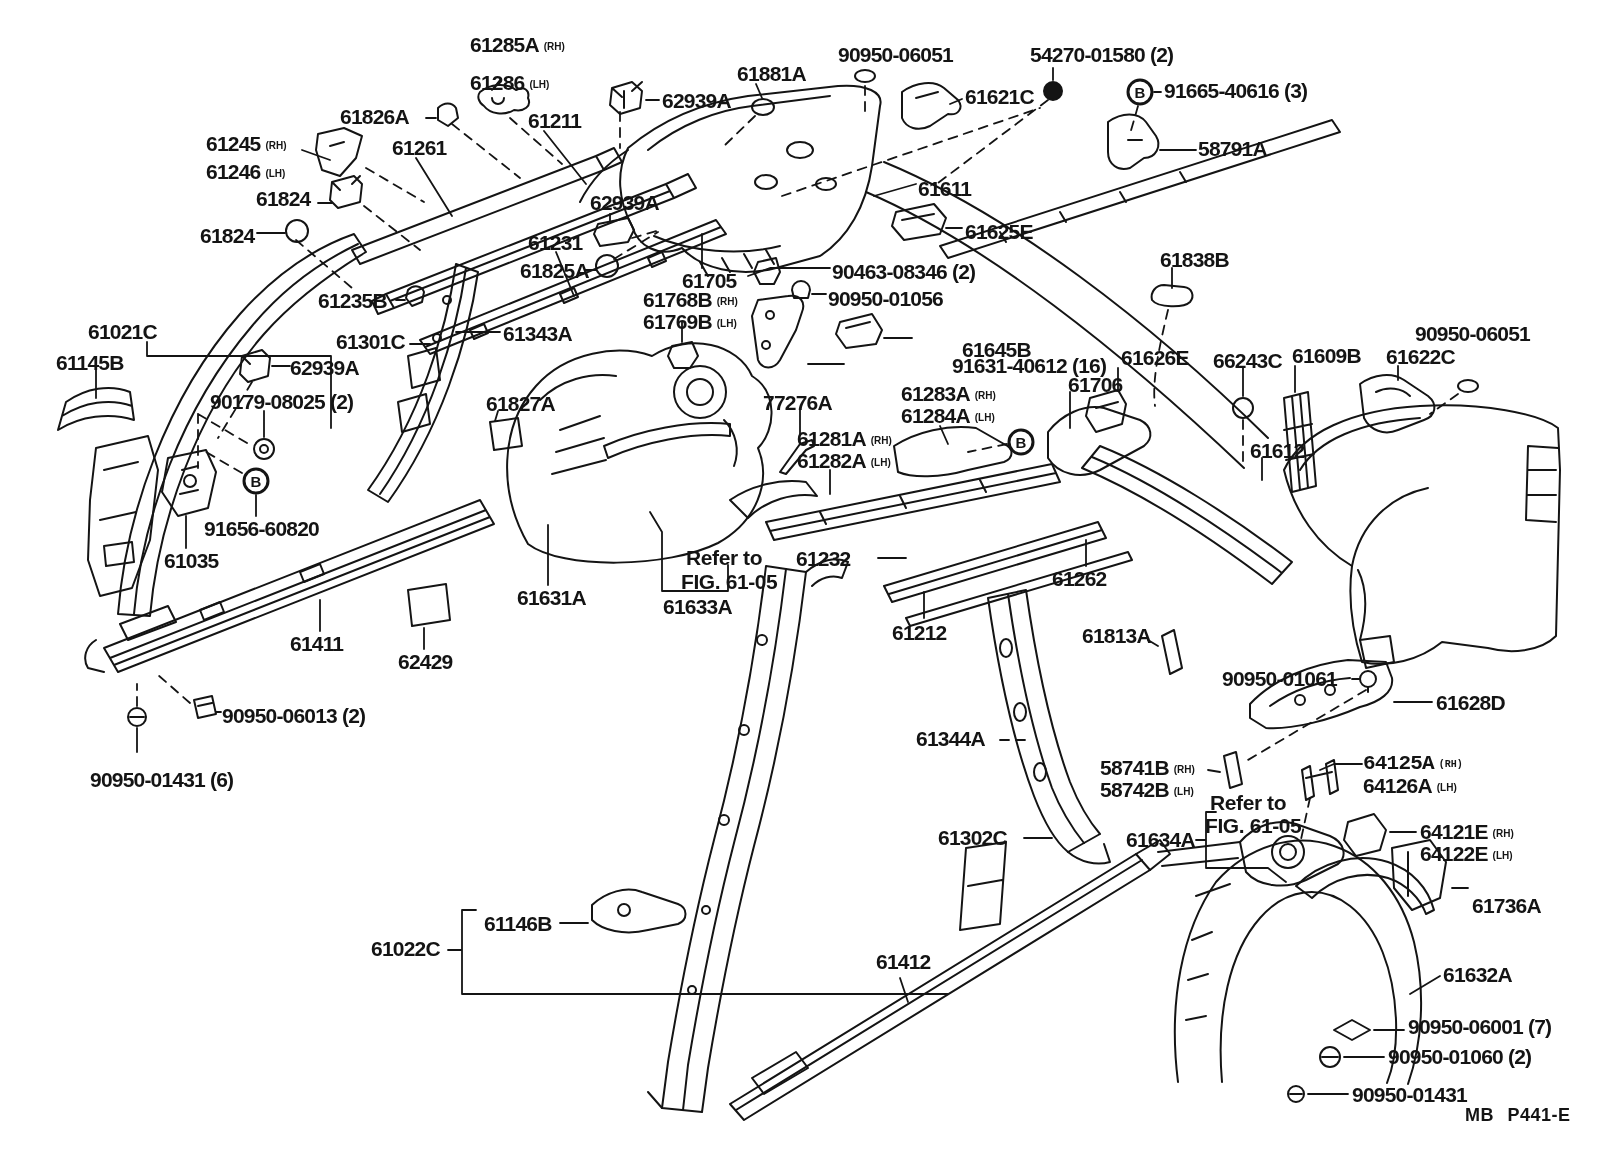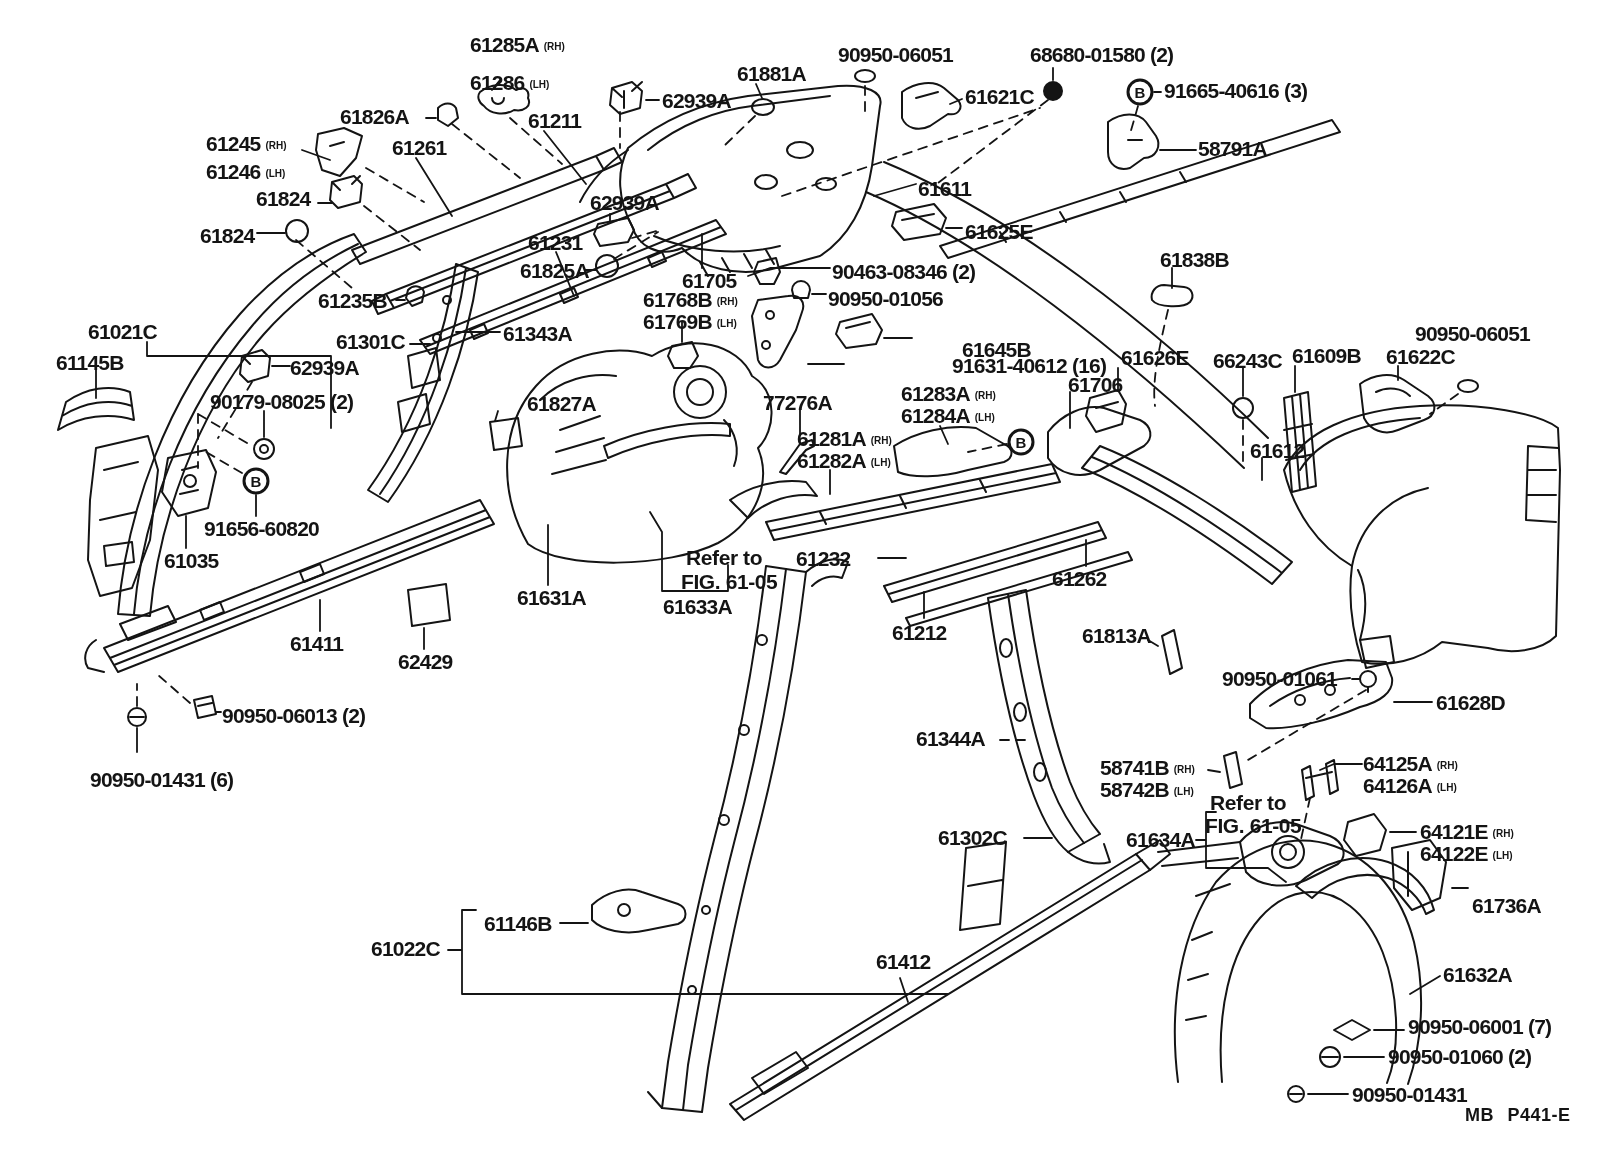--- a/index.html
+++ b/index.html
@@ -205,21 +205,21 @@
 </svg>
 
 <div class="layer">
       <div class="lbl" style="left: 470px; top: 34px;"><span class="num">61285A</span><span class="suf">(RH)</span></div>
       <div class="lbl" style="left: 470px; top: 72px;"><span class="num">61286</span><span class="suf">(LH)</span></div>
       <div class="lbl" style="left: 340px; top: 106px;"><span class="num">61826A</span></div>
       <div class="lbl" style="left: 528px; top: 110px;"><span class="num">61211</span></div>
       <div class="lbl" style="left: 662px; top: 90px;"><span class="num">62939A</span></div>
       <div class="lbl" style="left: 737px; top: 63px;"><span class="num">61881A</span></div>
       <div class="lbl" style="left: 838px; top: 44px;"><span class="num">90950-06051</span></div>
-      <div class="lbl" style="left: 1030px; top: 44px;"><span class="num">68680-01580 (2)</span></div>
+      <div class="lbl" style="left: 1030px; top: 44px;"><span class="num">54270-01580 (2)</span></div>
       <div class="lbl" style="left: 965px; top: 86px;"><span class="num">61621C</span></div>
       <div class="lbl" style="left: 1164px; top: 80px;"><span class="num">91665-40616 (3)</span></div>
       <div class="lbl" style="left: 1198px; top: 138px;"><span class="num">58791A</span></div>
       <div class="lbl" style="left: 206px; top: 133px;"><span class="num">61245</span><span class="suf">(RH)</span></div>
       <div class="lbl" style="left: 206px; top: 161px;"><span class="num">61246</span><span class="suf">(LH)</span></div>
       <div class="lbl" style="left: 392px; top: 137px;"><span class="num">61261</span></div>
       <div class="lbl" style="left: 256px; top: 188px;"><span class="num">61824</span></div>
       <div class="lbl" style="left: 200px; top: 225px;"><span class="num">61824</span></div>
       <div class="lbl" style="left: 918px; top: 178px;"><span class="num">61611</span></div>
       <div class="lbl" style="left: 590px; top: 192px;"><span class="num">62939A</span></div>
@@ -242,41 +242,41 @@
       <div class="lbl" style="left: 290px; top: 357px;"><span class="num">62939A</span></div>
       <div class="lbl" style="left: 952px; top: 355px;"><span class="num">91631-40612 (16)</span></div>
       <div class="lbl" style="left: 1121px; top: 347px;"><span class="num">61626E</span></div>
       <div class="lbl" style="left: 1213px; top: 350px;"><span class="num">66243C</span></div>
       <div class="lbl" style="left: 1292px; top: 345px;"><span class="num">61609B</span></div>
       <div class="lbl" style="left: 1386px; top: 346px;"><span class="num">61622C</span></div>
       <div class="lbl" style="left: 210px; top: 391px;"><span class="num">90179-08025 (2)</span></div>
       <div class="lbl" style="left: 1068px; top: 374px;"><span class="num">61706</span></div>
       <div class="lbl" style="left: 901px; top: 383px;"><span class="num">61283A</span><span class="suf">(RH)</span></div>
       <div class="lbl" style="left: 901px; top: 405px;"><span class="num">61284A</span><span class="suf">(LH)</span></div>
-      <div class="lbl" style="left: 486px; top: 393px; margin-left: 41px;"><span class="num">61827A</span></div>
+      <div class="lbl" style="left: 486px; top: 393px;"><span class="num">61827A</span></div>
       <div class="lbl" style="left: 763px; top: 392px;"><span class="num">77276A</span></div>
       <div class="lbl" style="left: 797px; top: 428px;"><span class="num">61281A</span><span class="suf">(RH)</span></div>
       <div class="lbl" style="left: 797px; top: 450px;"><span class="num">61282A</span><span class="suf">(LH)</span></div>
       <div class="lbl" style="left: 1250px; top: 440px;"><span class="num">61612</span></div>
       <div class="lbl" style="left: 204px; top: 518px;"><span class="num">91656-60820</span></div>
       <div class="lbl" style="left: 164px; top: 550px;"><span class="num">61035</span></div>
       <div class="lbl" style="left: 796px; top: 548px;"><span class="num">61232</span></div>
       <div class="lbl" style="left: 517px; top: 587px;"><span class="num">61631A</span></div>
       <div class="lbl" style="left: 1052px; top: 568px;"><span class="num">61262</span></div>
       <div class="lbl" style="left: 663px; top: 596px;"><span class="num">61633A</span></div>
       <div class="lbl" style="left: 892px; top: 622px;"><span class="num">61212</span></div>
       <div class="lbl" style="left: 1082px; top: 625px;"><span class="num">61813A</span></div>
       <div class="lbl" style="left: 290px; top: 633px;"><span class="num">61411</span></div>
       <div class="lbl" style="left: 398px; top: 651px;"><span class="num">62429</span></div>
       <div class="lbl" style="left: 1222px; top: 668px;"><span class="num">90950-01061</span></div>
       <div class="lbl" style="left: 222px; top: 705px;"><span class="num">90950-06013 (2)</span></div>
       <div class="lbl" style="left: 1436px; top: 692px;"><span class="num">61628D</span></div>
       <div class="lbl" style="left: 90px; top: 769px;"><span class="num">90950-01431 (6)</span></div>
       <div class="lbl" style="left: 916px; top: 728px;"><span class="num">61344A</span></div>
-      <div class="lbl" style="left: 1363px; top: 753px;"><span class="num">64125A</span><span class="suf">(RH)</span></div>
+      <div class="lbl" style="left: 1363px; top: 753px; font-family: Liberation Mono, monospace;"><span class="num">64125A</span><span class="suf">(RH)</span></div>
       <div class="lbl" style="left: 1363px; top: 775px;"><span class="num">64126A</span><span class="suf">(LH)</span></div>
       <div class="lbl" style="left: 1100px; top: 757px;"><span class="num">58741B</span><span class="suf">(RH)</span></div>
       <div class="lbl" style="left: 1100px; top: 779px;"><span class="num">58742B</span><span class="suf">(LH)</span></div>
       <div class="lbl" style="left: 1420px; top: 821px;"><span class="num">64121E</span><span class="suf">(RH)</span></div>
       <div class="lbl" style="left: 1420px; top: 843px;"><span class="num">64122E</span><span class="suf">(LH)</span></div>
       <div class="lbl" style="left: 938px; top: 827px;"><span class="num">61302C</span></div>
       <div class="lbl" style="left: 1126px; top: 829px;"><span class="num">61634A</span></div>
       <div class="lbl" style="left: 1472px; top: 895px;"><span class="num">61736A</span></div>
       <div class="lbl" style="left: 484px; top: 913px;"><span class="num">61146B</span></div>
       <div class="lbl" style="left: 371px; top: 938px;"><span class="num">61022C</span></div>

